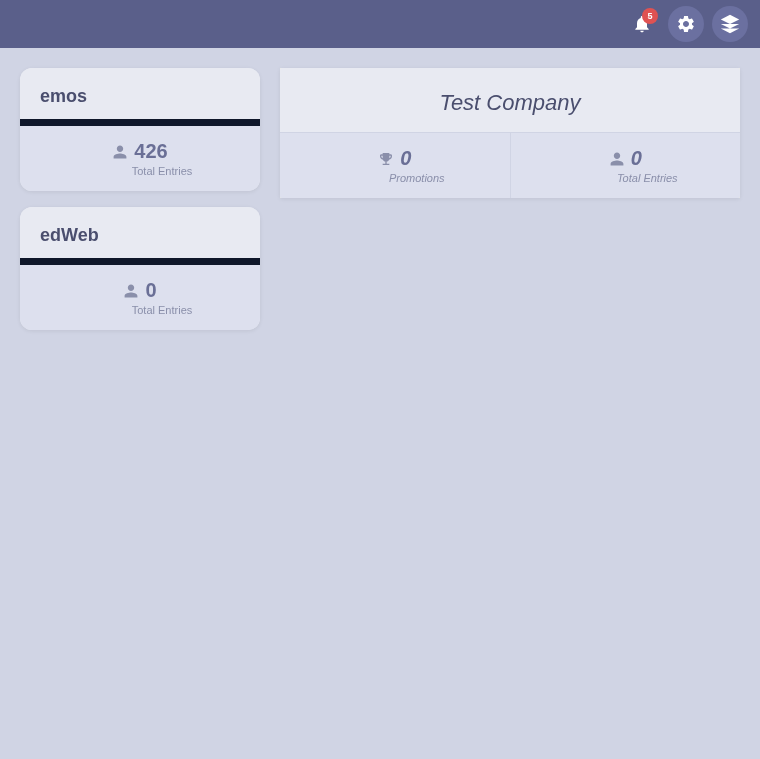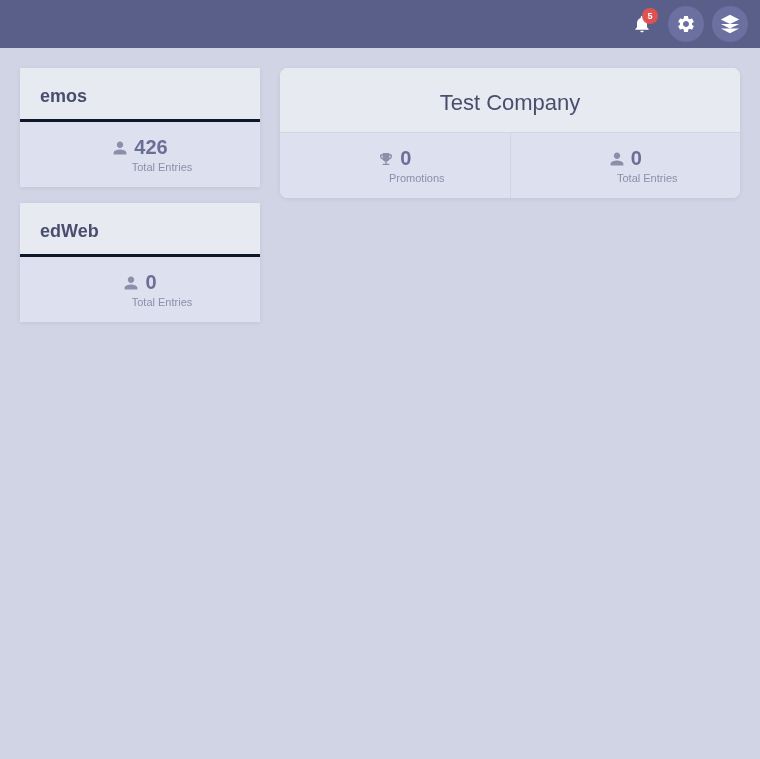--- a/index.html
+++ b/index.html
@@ -78,39 +78,39 @@
       display: flex;
       flex-direction: column;
       gap: 16px;
       width: 240px;
       flex-shrink: 0;
     }
 
     
     .card {
       background: #e8eaf2;
-      border-radius: 1px;
+      border-radius: 12px;
       overflow: hidden;
       box-shadow: 0 1px 4px rgba(0,0,0,0.08);
     }
 
     .card-header {
       padding: 18px 20px 12px 20px;
       background: #e8eaf2;
     }
 
     .card-title {
       font-size: 18px;
       font-weight: 600;
       color: #4a4e6e;
     }
 
     .card-stats {
       display: flex;
-      border-top: 3px solid #0f172a;
+      border-top: 7px solid #0f172a;
     }
 
     .stat-cell {
       flex: 1;
       padding: 14px 16px;
       display: flex;
       flex-direction: column;
       align-items: center;
       justify-content: center;
       border-right: 1px solid #d0d4e4;
@@ -137,23 +137,24 @@
       margin-left: 44px;
     }
 
     
     .right-column {
       flex: 1;
     }
 
     .main-card {
       background: #fef9c3;
-      border-radius: 8px;
+      border-radius: 1px;
       overflow: hidden;
       box-shadow: 0 1px 4px rgba(0,0,0,0.08);
+      font-style: italic;
     }
 
     .main-card-header {
       padding: 22px 20px 16px 20px;
       background: #e8eaf2;
       text-align: center;
     }
 
     .main-card-title {
       font-size: 22px;

